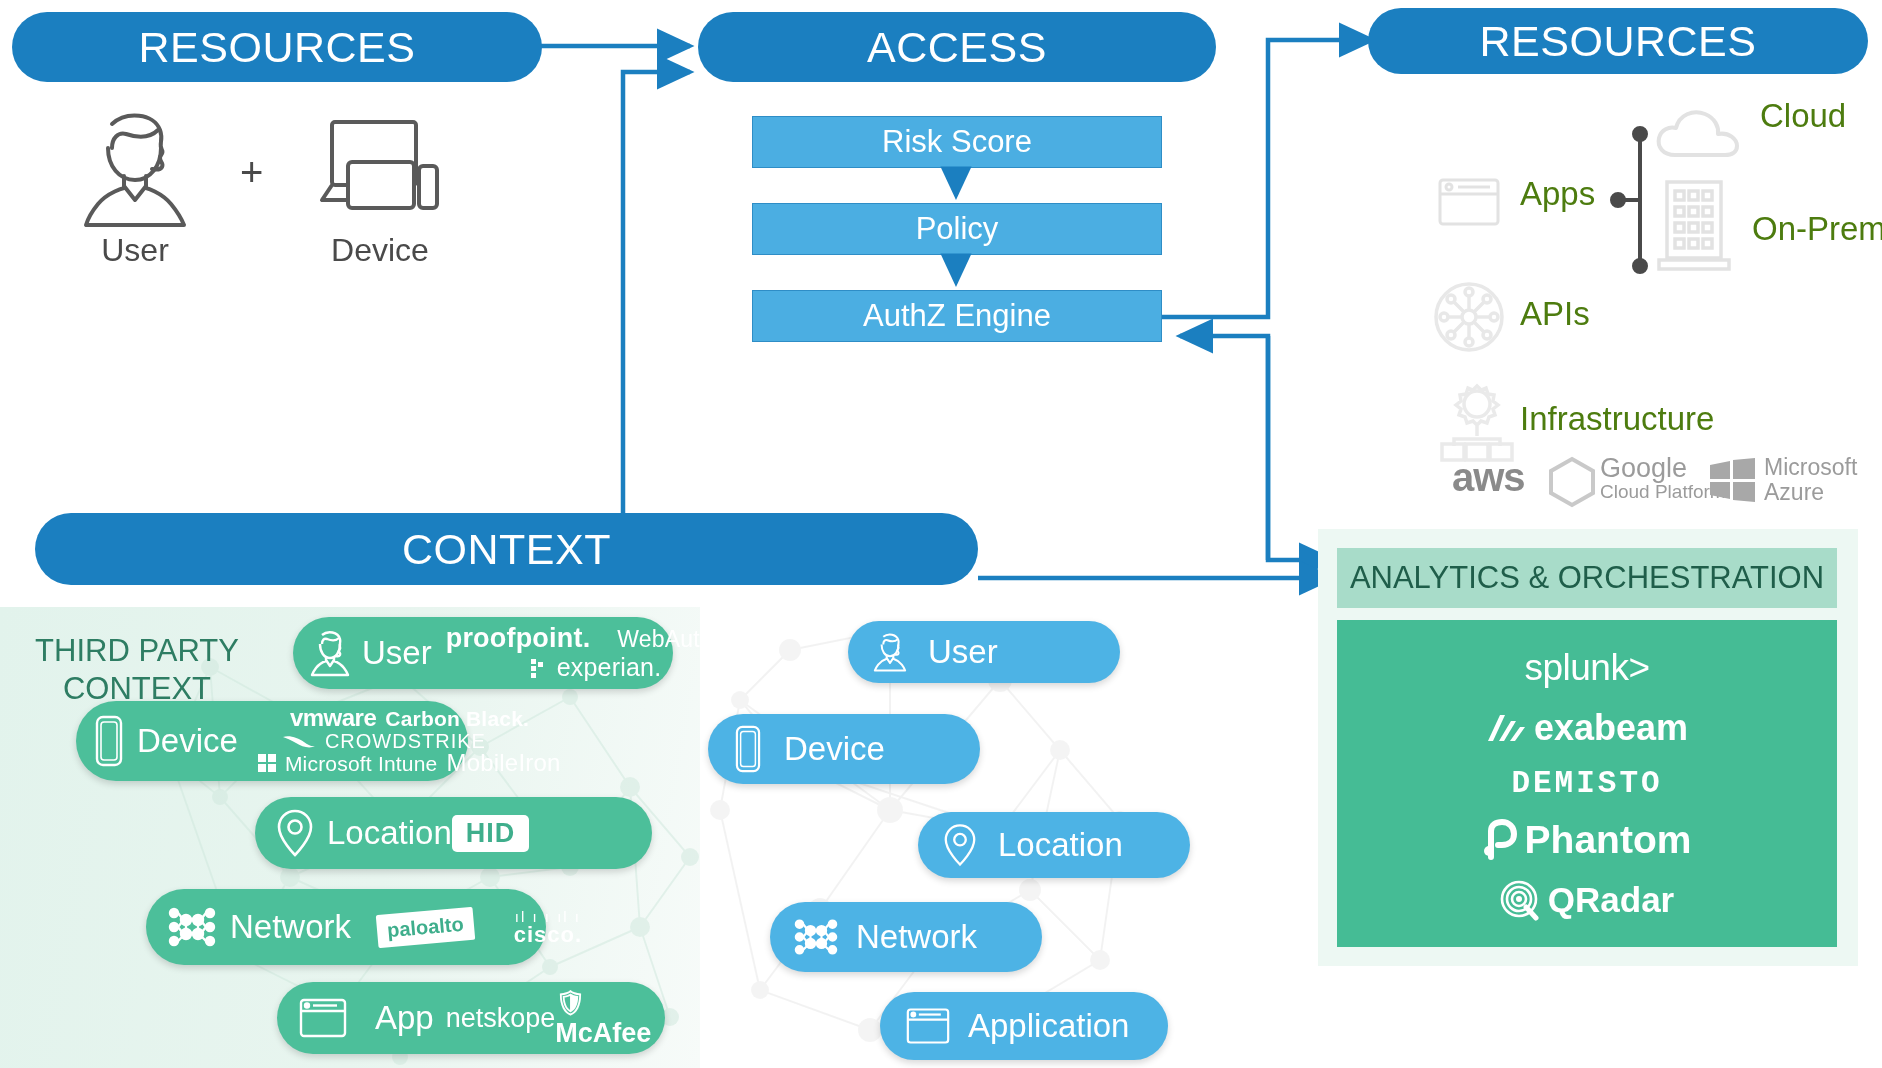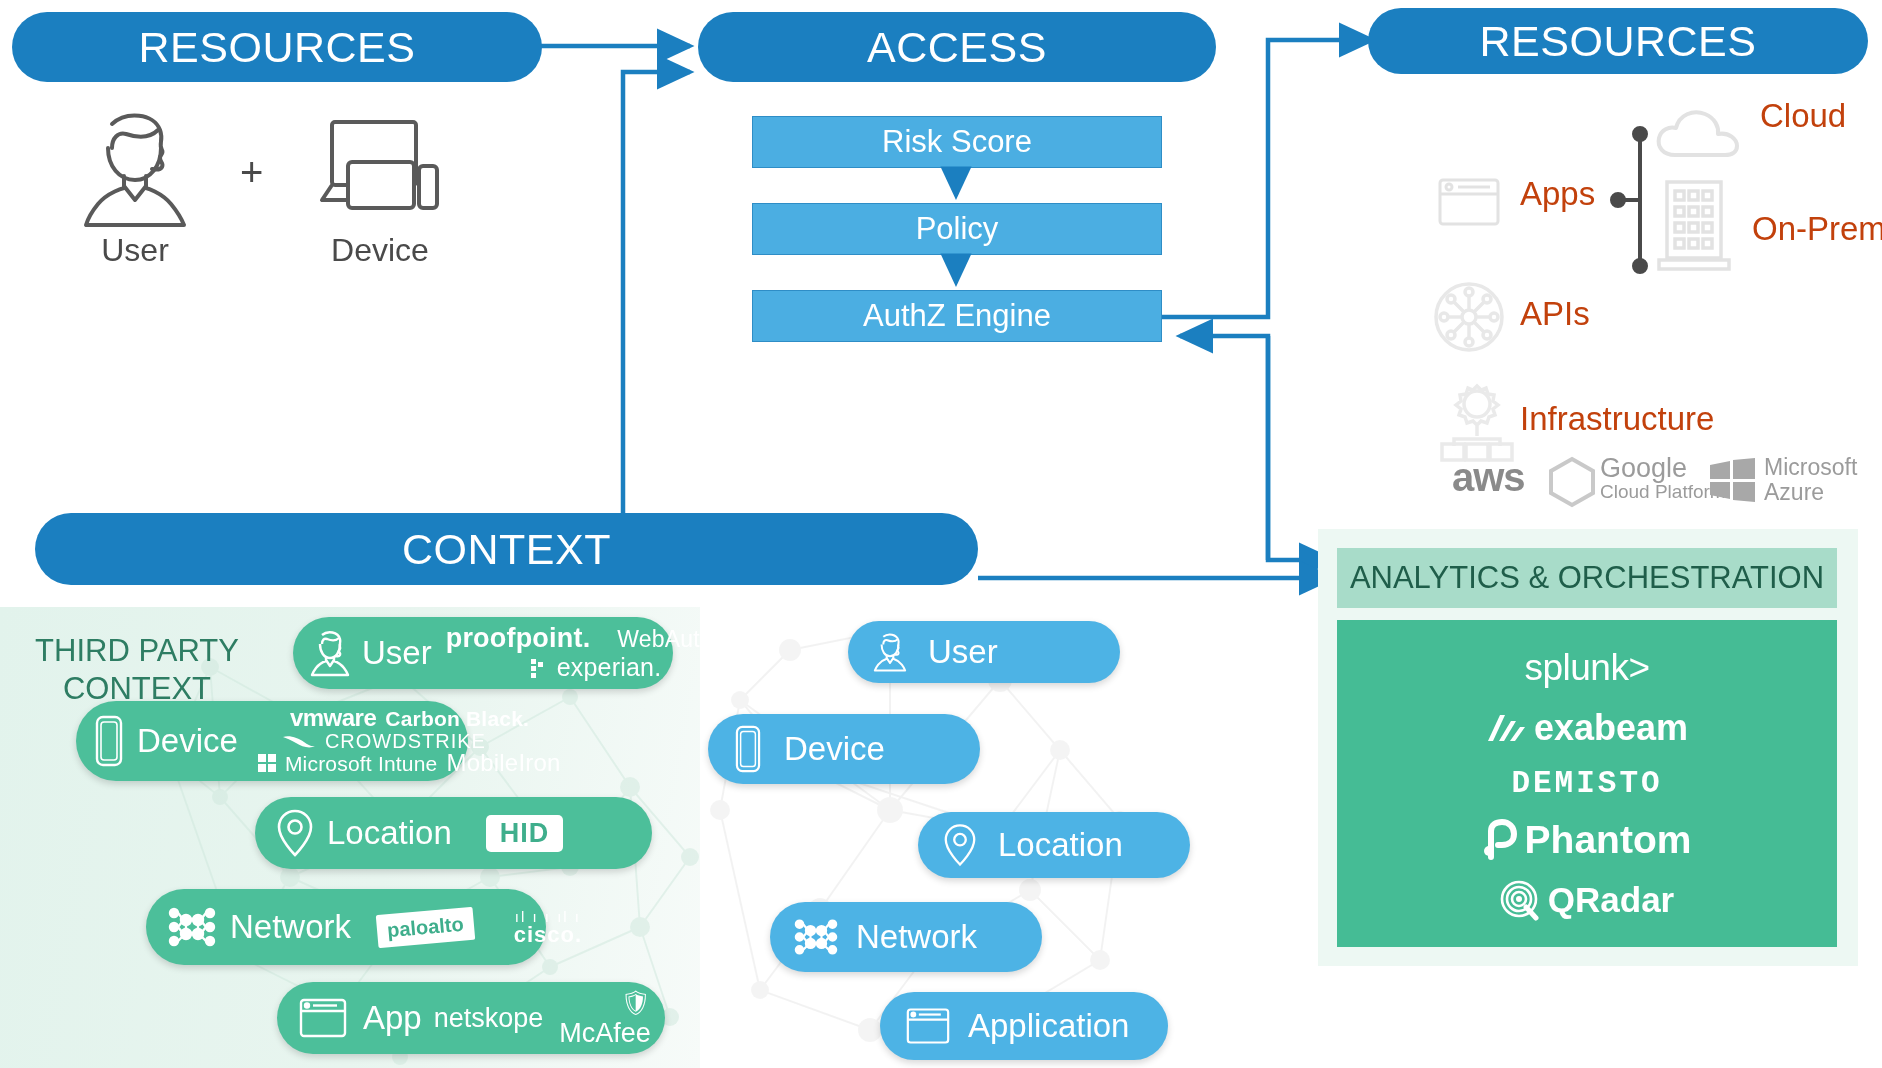--- a/index.html
+++ b/index.html
@@ -15,21 +15,21 @@
   
   .accbox{position:absolute;background:#4BAEE2;border:1px solid #2E8DC6;
           color:#fff;display:flex;align-items:center;justify-content:center;
           font-size:31px;}
 
   
   .idlabel{position:absolute;font-size:32px;color:#4A4A4A;text-align:center;}
   .plus{position:absolute;font-size:40px;color:#4A4A4A;}
 
   
-  .reslabel{position:absolute;font-size:33px;color:#c2410c;white-space:nowrap;text-align:center;}
+  .reslabel{position:absolute;font-size:33px;color:#4d7c0f;white-space:nowrap;text-align:center;}
   .resgray{stroke:#E2E2E2;fill:none;stroke-width:3;}
 
   
   #tpc{position:absolute;left:0;top:607px;width:700px;height:461px;
        background:linear-gradient(100deg,#E2F3EC 0%,#E8F5EF 55%,#F7FBF9 100%);
        overflow:hidden;}
   .tpctitle{position:absolute;left:22px;top:25px;width:230px;text-align:center;
             font-size:31px;color:#2E7D63;line-height:1.22;}
 
   .pill{position:absolute;display:flex;align-items:center;border-radius:999px;
@@ -373,21 +373,21 @@
   </div>
 
   <div class="pill green" style="left:255px;top:190px;width:397px;height:72px;padding:0 22px;">
     <span class="ic">
       <svg width="36" height="48" viewBox="0 0 36 48">
         <path d="M18,2 C9,2 2,9 2,18 C2,30 18,46 18,46 C18,46 34,30 34,18 C34,9 27,2 18,2 Z" fill="none" stroke="#fff" stroke-width="2.6"></path>
         <circle cx="18" cy="18" r="6.5" fill="none" stroke="#fff" stroke-width="2.6"></circle>
       </svg>
     </span>
     <span class="lbl" style="margin-left:14px">Location</span>
-    <span style="margin-left:34px;background:#fff;color:#3FAE8C;font-weight:bold;font-size:27px;
+    <span style="background:#fff;color:#3FAE8C;font-weight:bold;font-size:27px;
                  padding:3px 14px;border-radius:5px;letter-spacing:1px;">HID</span>
   </div>
 
   <div class="pill green" style="left:146px;top:282px;width:400px;height:76px;padding:0 22px;">
     <span class="ic">
       <svg width="48" height="48" viewBox="0 0 48 48">
         <g stroke="#fff" stroke-width="2.4" fill="#fff">
           <circle cx="6" cy="10" r="4"></circle>
             <circle cx="6" cy="24" r="4"></circle>
             <circle cx="6" cy="38" r="4"></circle>
@@ -419,23 +419,23 @@
     <span class="ic">
       <svg width="48" height="40" viewBox="0 0 48 40">
         <g stroke="#fff" stroke-width="2.4" fill="none">
           <rect x="2" y="2" width="44" height="36" rx="3"></rect>
           <path d="M2,13 H46"></path>
             <circle cx="8" cy="7.5" r="2" fill="#fff"></circle>
             <path d="M14,7.5 H38"></path>
         </g>
       </svg>
     </span>
-    <span class="lbl" style="margin-left:16px">App</span>
+    <span class="lbl" style="margin-left:28px">App</span>
     <span style="margin-left:12px;font-size:27px;color:#fff;font-weight:300;">netskope</span>
-    <span style="margin-left:16px;font-size:27px;color:#fff;font-weight:normal;text-align:right;">
+    <span style="font-size:27px;color:#fff;font-weight:bold;">
       <span style="font-size:24px;">🛡</span><span>McAfee</span>
     </span>
   </div>
 </div>
 
 <svg class="abs" style="left:700px;top:610px;width:440px;height:450px;opacity:.45;pointer-events:none">
   <g stroke="#E4E4E4" stroke-width="2" fill="none">
     <path d="M90,40 L190,20 L300,70 L360,140 L300,220 L190,200 L90,150 L40,90 Z
              M190,20 L190,200 M90,150 L300,220 M40,90 L190,200 M300,70 L190,200
              M190,200 L120,300 L230,340 L330,280 L360,140 M120,300 L60,380 L170,420 L230,340

